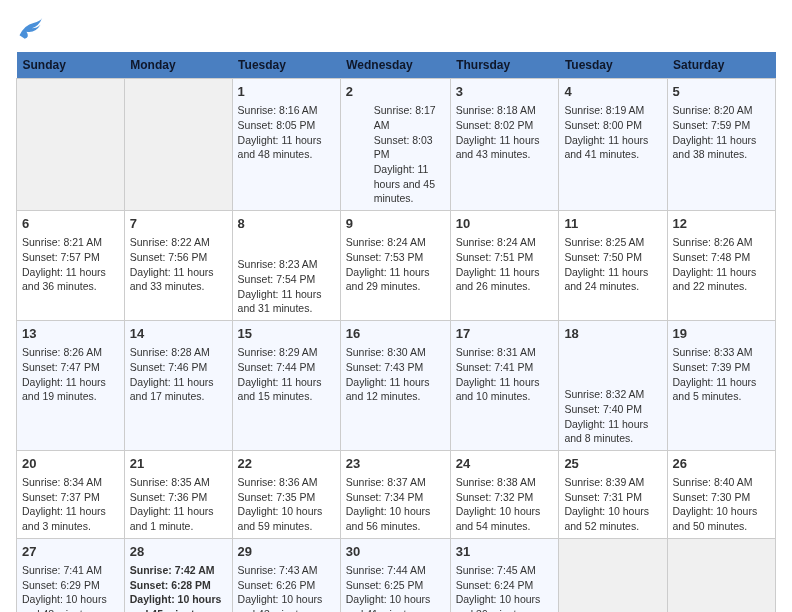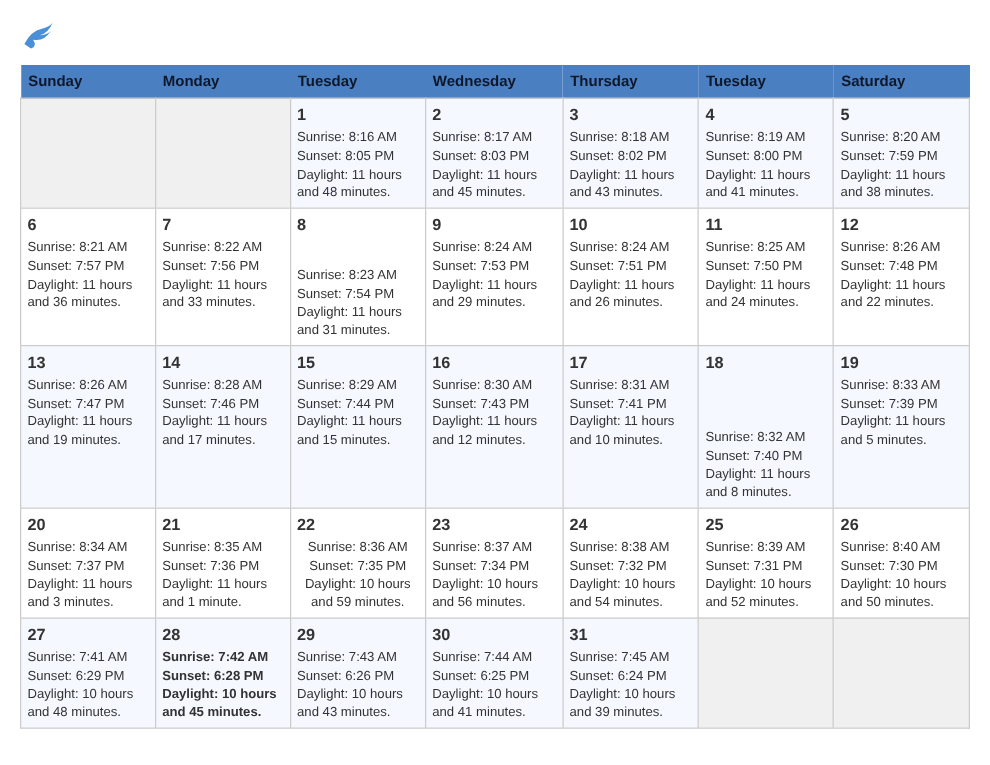--- a/index.html
+++ b/index.html
@@ -127,21 +127,21 @@
         <td class="empty-cell"></td>
         <td class="empty-cell"></td>
         <td>
           <span class="day-number">1</span>
           <div class="day-info" style="white-space: pre-line;">Sunrise: 8:16 AM
 Sunset: 8:05 PM
 Daylight: 11 hours and 48 minutes.</div>
         </td>
         <td>
           <span class="day-number">2</span>
-          <div class="day-info" style="white-space: pre-line;">Sunrise: 8:17 AM
+          <div class="day-info" style="white-space: pre-line; margin-left: 28px;">Sunrise: 8:17 AM
 Sunset: 8:03 PM
 Daylight: 11 hours and 45 minutes.</div>
         </td>
         <td>
           <span class="day-number">3</span>
           <div class="day-info" style="white-space: pre-line;">Sunrise: 8:18 AM
 Sunset: 8:02 PM
 Daylight: 11 hours and 43 minutes.</div>
         </td>
         <td>
@@ -253,21 +253,21 @@
 Daylight: 11 hours and 3 minutes.</div>
         </td>
         <td>
           <span class="day-number">21</span>
           <div class="day-info" style="white-space: pre-line;">Sunrise: 8:35 AM
 Sunset: 7:36 PM
 Daylight: 11 hours and 1 minute.</div>
         </td>
         <td>
           <span class="day-number">22</span>
-          <div class="day-info" style="white-space: pre-line; text-align: center;">Sunrise: 8:36 AM
+          <div class="day-info" style="white-space: pre-line;">Sunrise: 8:36 AM
 Sunset: 7:35 PM
 Daylight: 10 hours and 59 minutes.</div>
         </td>
         <td>
           <span class="day-number">23</span>
           <div class="day-info" style="white-space: pre-line;">Sunrise: 8:37 AM
 Sunset: 7:34 PM
 Daylight: 10 hours and 56 minutes.</div>
         </td>
         <td>

